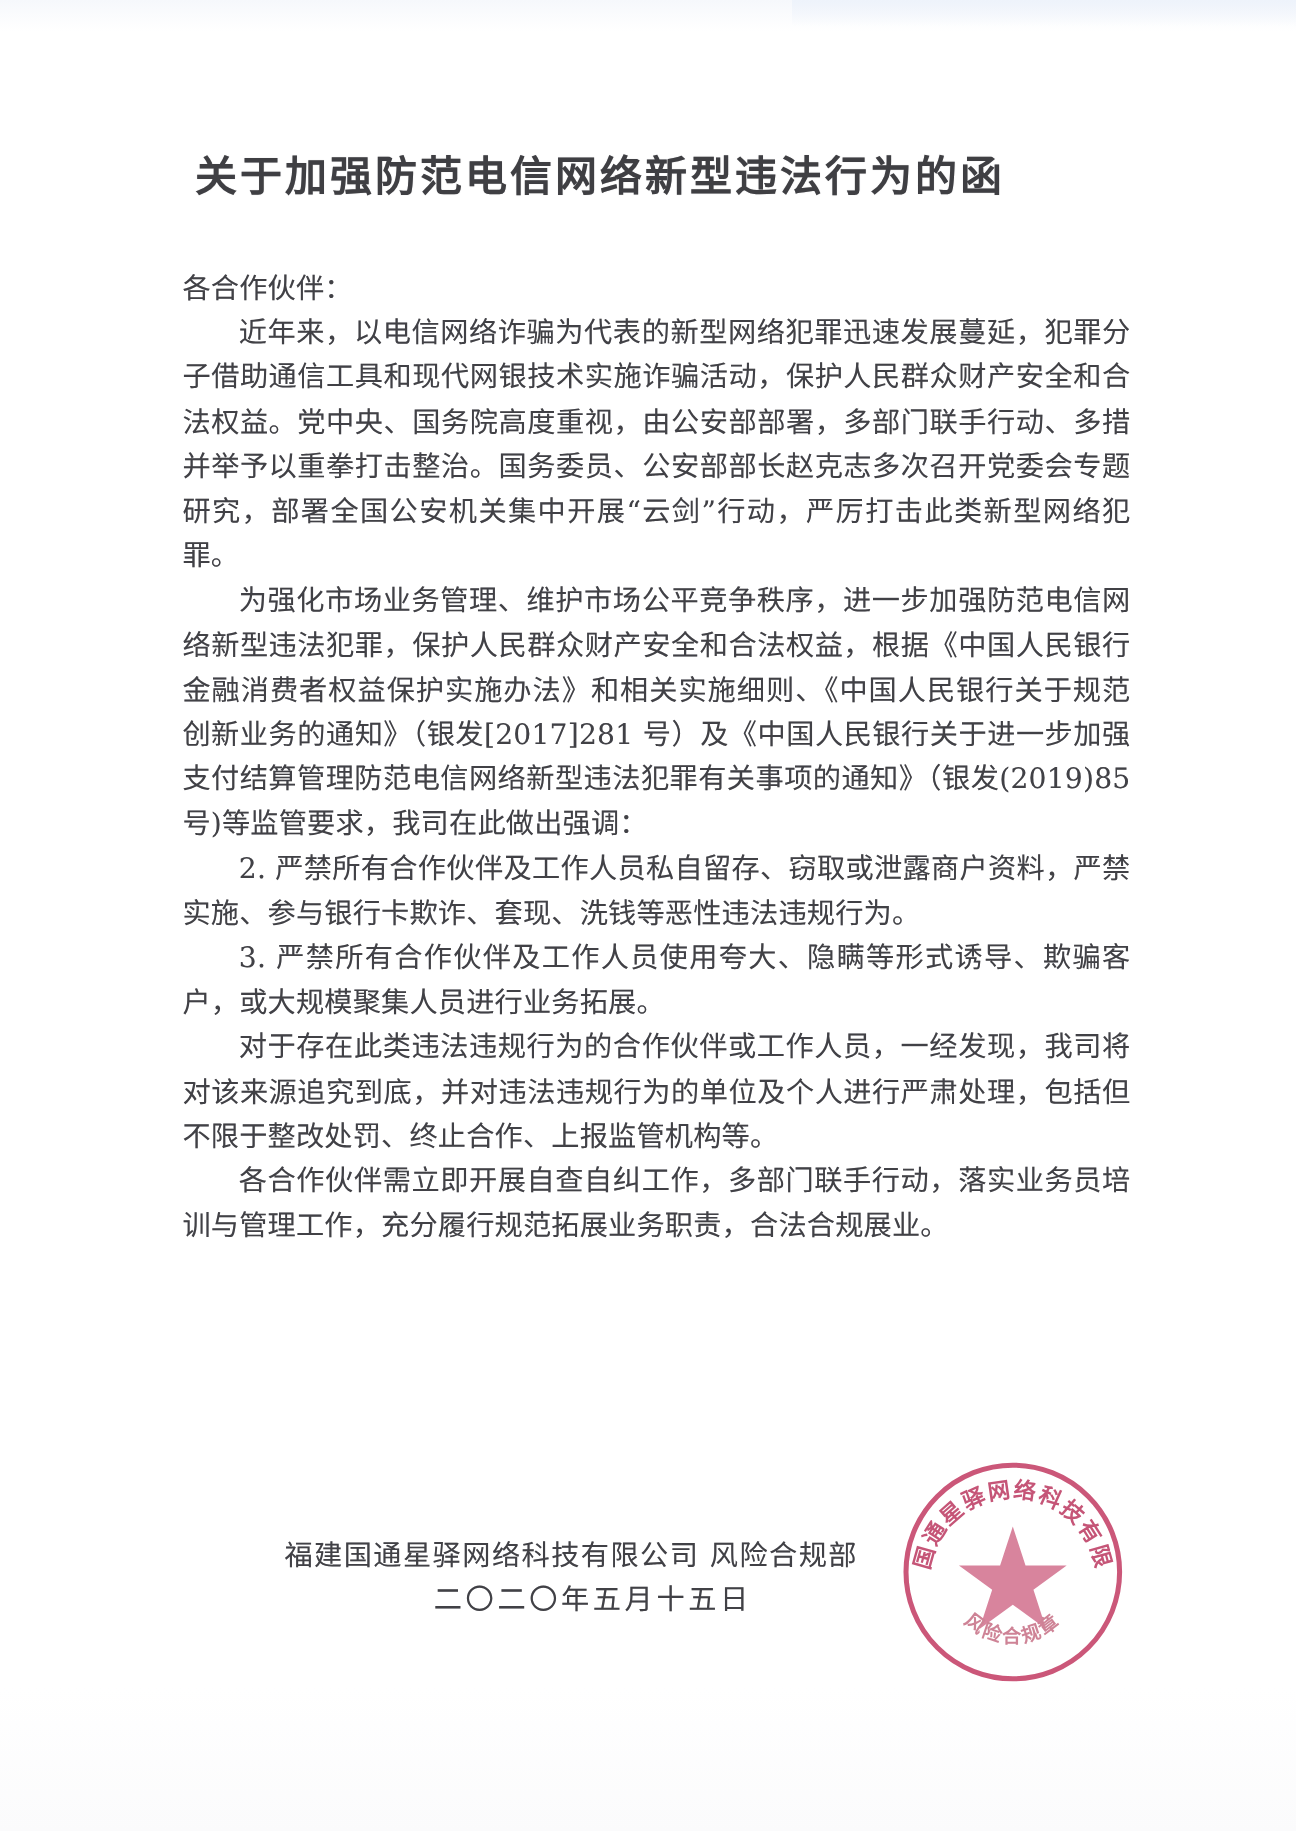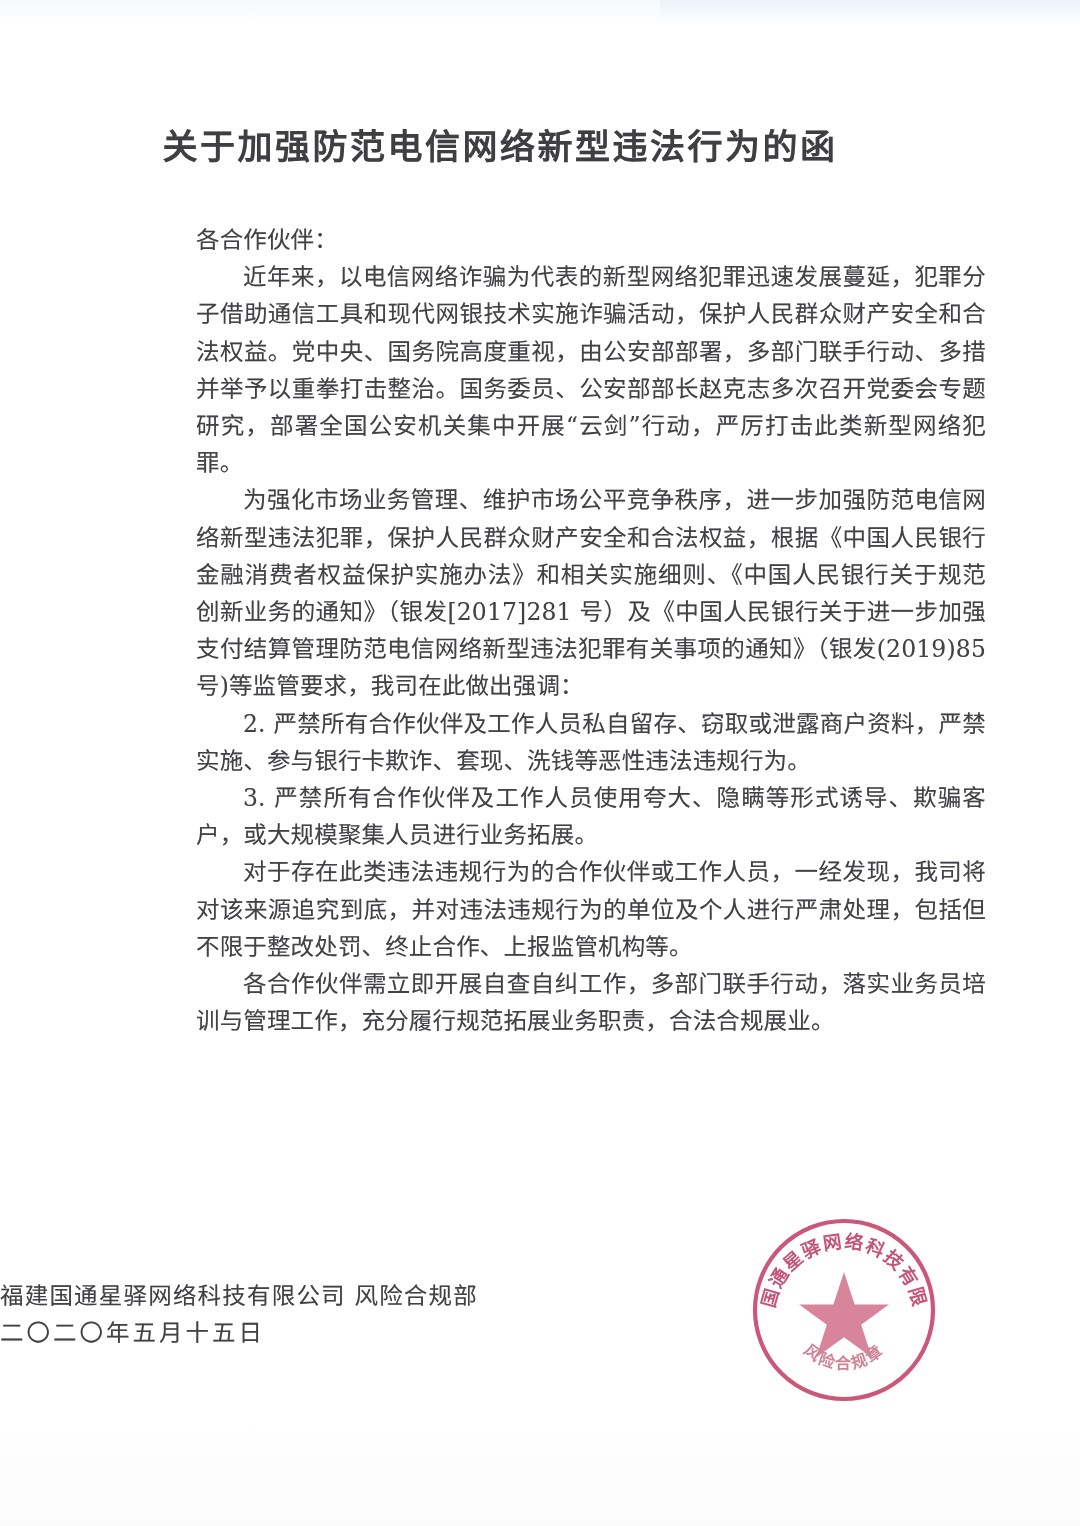--- a/index.html
+++ b/index.html
@@ -58,21 +58,20 @@
     color: #3f3f43;
     font-family: "DejaVu Serif", "Liberation Serif", serif;
     text-shadow: 0 0 0.6px rgba(80,80,85,0.45);
   }
 
   .body-block {
     position: absolute;
     left: 152px;
     top: 222px;
     width: 790px;
-    margin-left: 44px;
   }
 
   .para {
     font-size: 23.5px;
     line-height: 37.2px;
     color: #414146;
     text-align: justify;
     text-justify: inter-ideograph;
     letter-spacing: 0.15px;
     margin: 0 0 0 0;
@@ -86,21 +85,21 @@
     position: absolute;
     left: 0;
     top: 1278px;
     width: 1080px;
   }
   .sign-line {
     font-size: 23.5px;
     line-height: 37px;
     color: #414146;
     letter-spacing: 1.2px;
-    text-align: left;
+    text-align: center;
     padding-right: 128px;
     font-family: "DejaVu Serif", "Liberation Serif", serif;
     text-shadow: 0 0 0.5px rgba(95,95,100,0.35);
   }
   .sign-line.date {
     padding-right: 92px;
     letter-spacing: 3px;
   }
 
   

